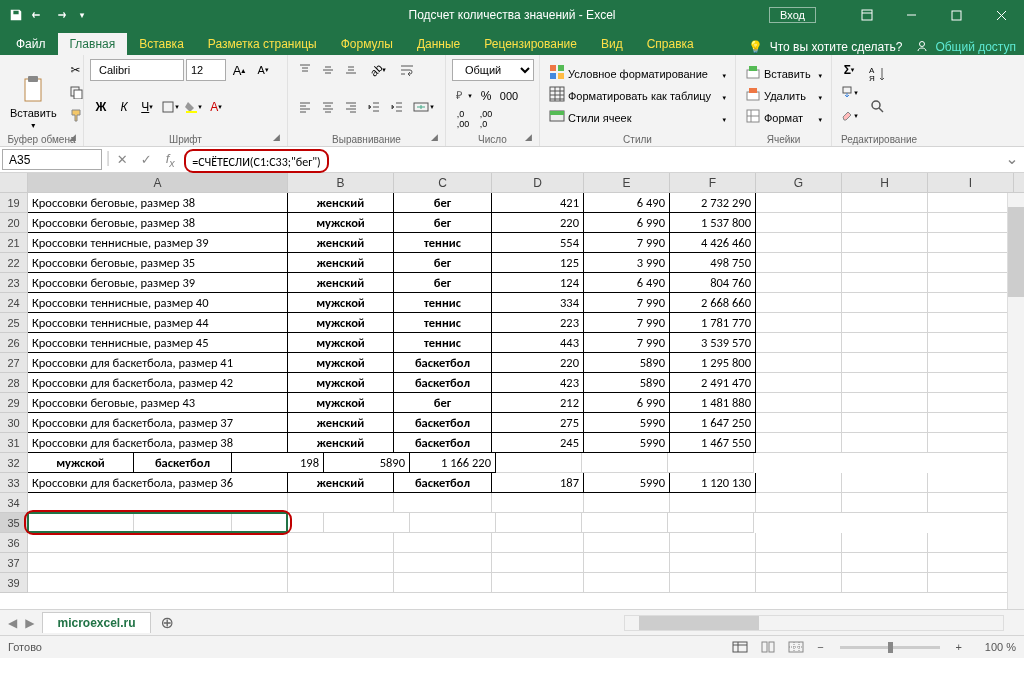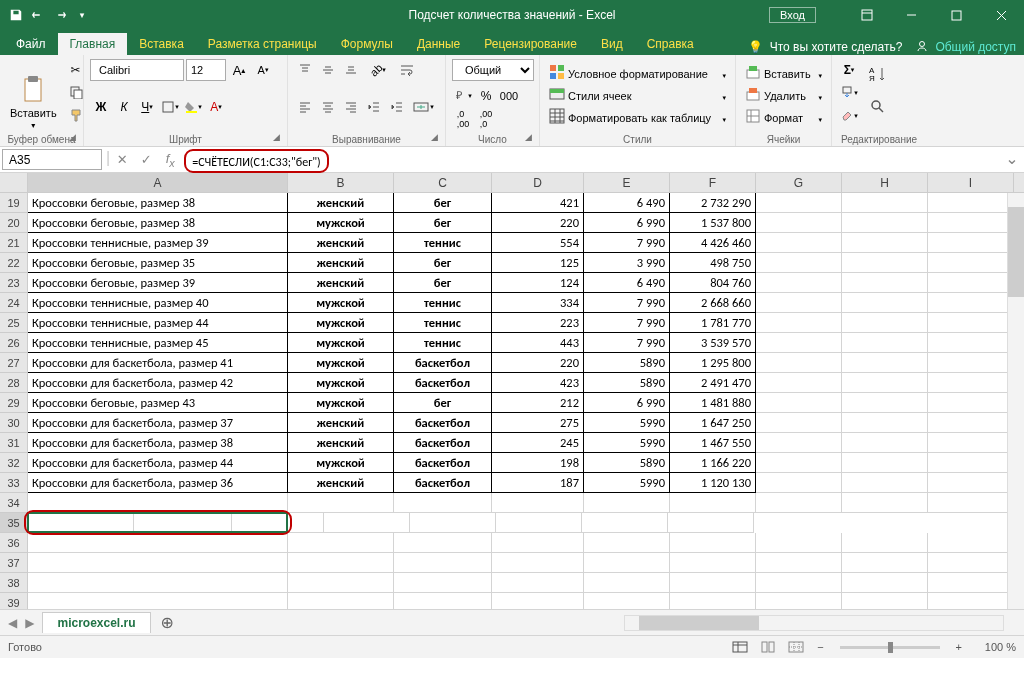--- a/index.html
+++ b/index.html
@@ -321,32 +321,32 @@
               <rect x="1" y="1" width="6" height="6" fill="#e74"></rect>
               <rect x="9" y="1" width="6" height="6" fill="#5b5"></rect>
               <rect x="1" y="9" width="6" height="6" fill="#48d"></rect>
               <rect x="9" y="9" width="6" height="6" fill="#fb4"></rect>
             </svg></span>
           <span>Условное форматирование</span>
           <span style="font-size:7px;margin-left:auto">▾</span>
         </div>
       <div class="ribbon-btn-sm">
           <span class="icon-box"><svg width="16" height="16">
+              <rect x="1" y="1" width="14" height="14" fill="none" stroke="#555"></rect>
+              <path d="M1 5h14M1 9h14M1 13h14M6 1v14M11 1v14" stroke="#555"></path>
+            </svg></span>
+          <span>Форматировать как таблицу</span>
+          <span style="font-size:7px;margin-left:auto">▾</span>
+        </div>
+      <div class="ribbon-btn-sm">
+          <span class="icon-box"><svg width="16" height="16">
               <rect x="1" y="3" width="14" height="10" fill="#eee" stroke="#555"></rect>
               <rect x="1" y="3" width="14" height="4" fill="#5b5"></rect>
             </svg></span>
           <span>Стили ячеек</span>
-          <span style="font-size:7px;margin-left:auto">▾</span>
-        </div>
-      <div class="ribbon-btn-sm">
-          <span class="icon-box"><svg width="16" height="16">
-              <rect x="1" y="1" width="14" height="14" fill="none" stroke="#555"></rect>
-              <path d="M1 5h14M1 9h14M1 13h14M6 1v14M11 1v14" stroke="#555"></path>
-            </svg></span>
-          <span>Форматировать как таблицу</span>
           <span style="font-size:7px;margin-left:auto">▾</span>
         </div>
     </div>
     <div class="ribbon-group-label">Стили</div>
   </div>
 
   <div class="ribbon-group" style="width:96px">
     <div class="ribbon-col" style="width:100%;gap:0">
       <div class="ribbon-btn-sm">
           <span class="icon-box"><svg width="16" height="16">
@@ -601,21 +601,20 @@
         <div class="cell wC tc bordered">баскетбол</div>
         <div class="cell wD tr bordered">245</div>
         <div class="cell wE tr bordered">5990</div>
         <div class="cell wF tr bordered">1 467 550</div>
         <div class="cell wG tl"></div>
         <div class="cell wH tl"></div>
         <div class="cell wI tl"></div>
       </div>
       <div class="grid-row">
         <div class="row-h">32</div>
-        <div class="cell wA tl bordered">Кроссовки для баскетбола, размер 44</div>
         <div class="cell wB tc bordered">мужской</div>
         <div class="cell wC tc bordered">баскетбол</div>
         <div class="cell wD tr bordered">198</div>
         <div class="cell wE tr bordered">5890</div>
         <div class="cell wF tr bordered">1 166 220</div>
         <div class="cell wG tl"></div>
         <div class="cell wH tl"></div>
         <div class="cell wI tl"></div>
       </div>
       <div class="grid-row">
@@ -671,32 +670,20 @@
         <div class="cell wB tc"></div>
         <div class="cell wC tc"></div>
         <div class="cell wD tr"></div>
         <div class="cell wE tr"></div>
         <div class="cell wF tr"></div>
         <div class="cell wG tl"></div>
         <div class="cell wH tl"></div>
         <div class="cell wI tl"></div>
       </div>
       <div class="grid-row">
-        <div class="row-h">38</div>
-        <div class="cell wA tl"></div>
-        <div class="cell wB tc"></div>
-        <div class="cell wC tc"></div>
-        <div class="cell wD tr"></div>
-        <div class="cell wE tr"></div>
-        <div class="cell wF tr"></div>
-        <div class="cell wG tl"></div>
-        <div class="cell wH tl"></div>
-        <div class="cell wI tl"></div>
-      </div>
-      <div class="grid-row">
         <div class="row-h">39</div>
         <div class="cell wA tl"></div>
         <div class="cell wB tc"></div>
         <div class="cell wC tc"></div>
         <div class="cell wD tr"></div>
         <div class="cell wE tr"></div>
         <div class="cell wF tr"></div>
         <div class="cell wG tl"></div>
         <div class="cell wH tl"></div>
         <div class="cell wI tl"></div>

